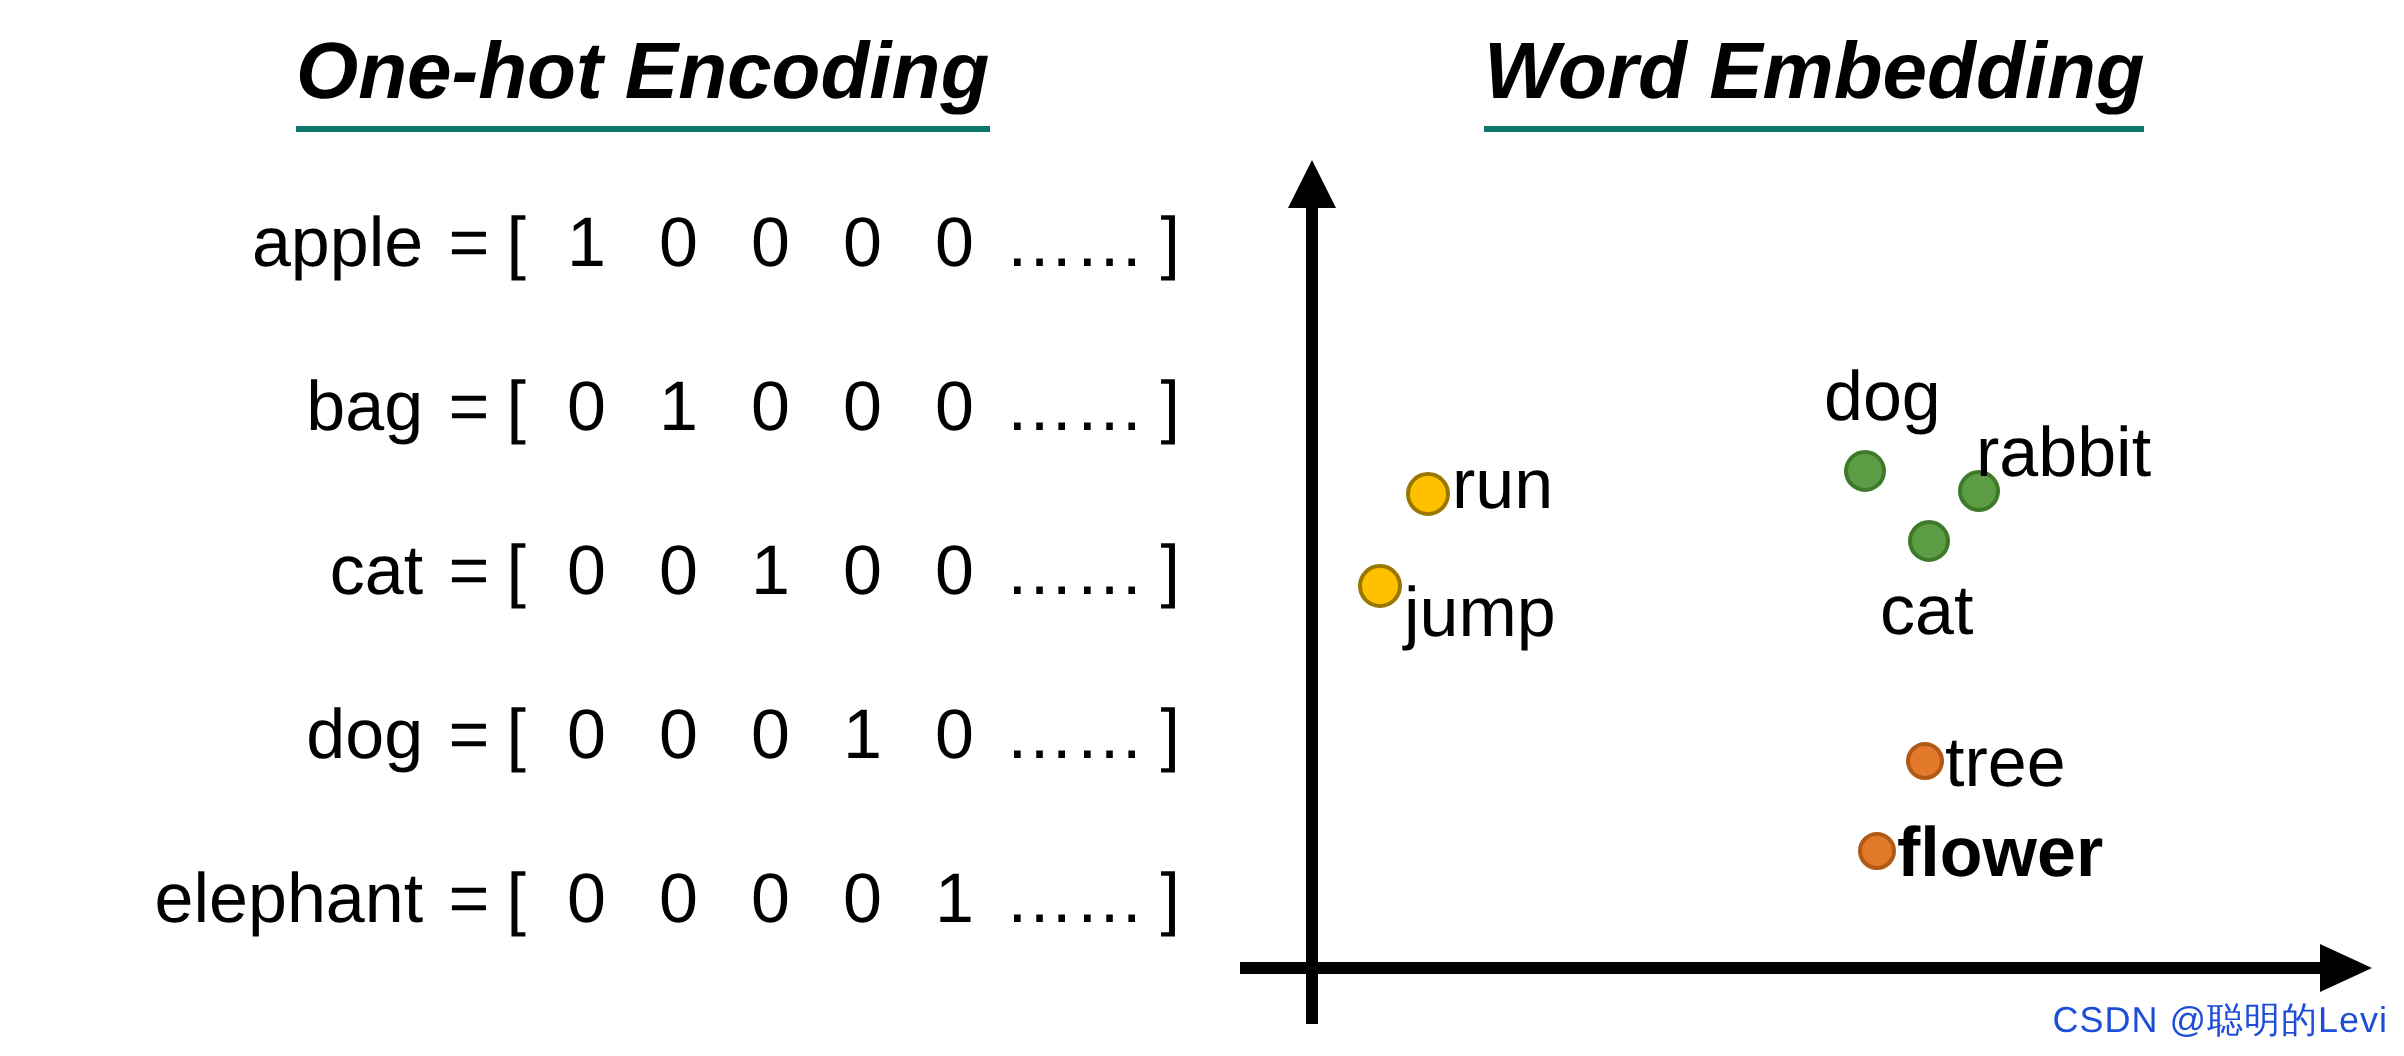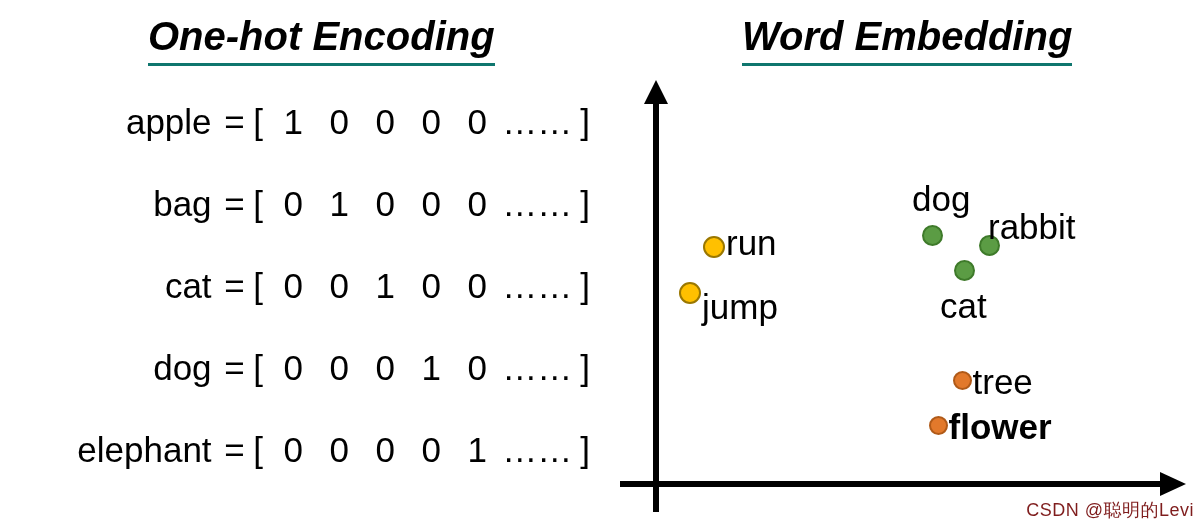--- a/index.html
+++ b/index.html
@@ -122,21 +122,21 @@
     line-height: 1;
     white-space: nowrap;
   }
 
   
   #watermark {
     position: absolute;
     right: 8px;
     bottom: 6px;
     font-size: 18px;
-    color: #7f1d1d;
+    color: #1d4ed8;
     letter-spacing: 0.5px;
     white-space: nowrap;
   }
 </style>
 </head>
 <body>
 
 <div id="screenshot">
 
   <div id="title-onehot" class="panel-title">

